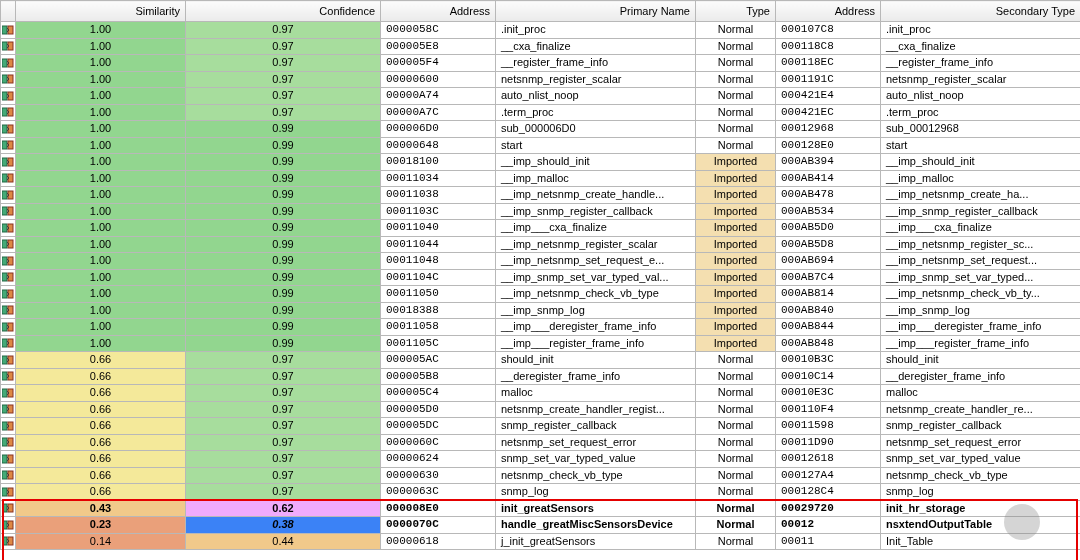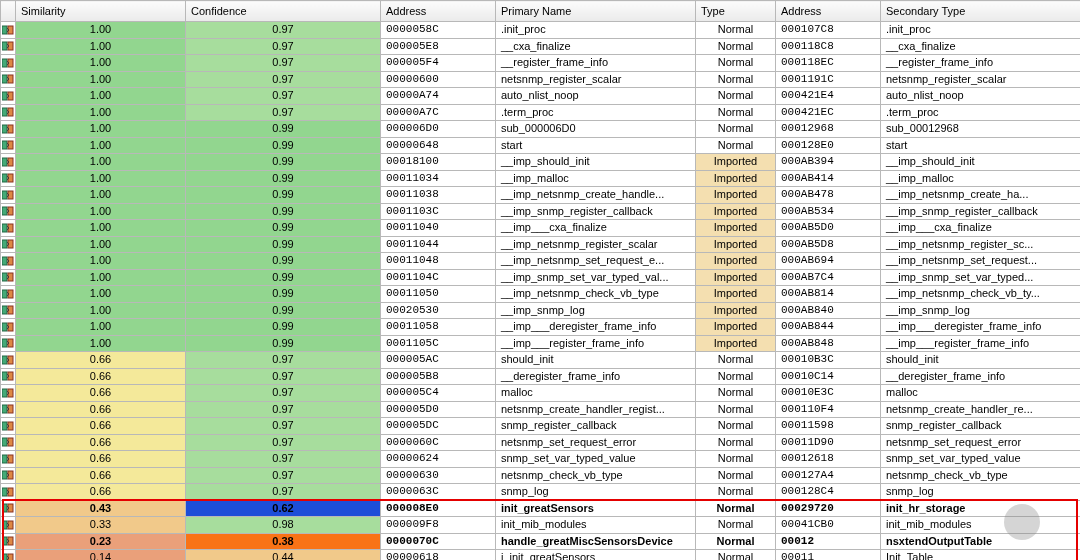--- a/index.html
+++ b/index.html
@@ -1,20 +1,20 @@
 <!DOCTYPE html>
 <html><head>
 <meta charset="utf-8">
 <style>
   * { margin: 0; padding: 0; box-sizing: border-box; }
   html, body { width: 1080px; height: 560px; font-family: Tahoma, Arial, sans-serif; font-size: 11px; color: #000; background: #fff; overflow: hidden; }
   .wrap { width: 1080px; height: 560px; position: relative; }
   table { border-collapse: collapse; width: 100%; table-layout: fixed; }
   th, td { border: 1px solid #b8b8b8; padding: 0 5px; height: 15.5px; line-height: 15.5px; white-space: nowrap; overflow: hidden; text-overflow: ellipsis; }
-  th { background: linear-gradient(#fcfcfc,#eaeaea); font-weight: normal; height: 20px; line-height: 20px; text-align: left; }
+  th { background: linear-gradient(#fcfcfc,#eaeaea); font-weight: normal; height: 20px; line-height: 20px; text-align: right; }
   col.iconcol { width: 15px; }
   col.sim { width: 170px; }
   col.conf { width: 195px; }
   col.addr1 { width: 115px; }
   col.pname { width: 200px; }
   col.type { width: 80px; }
   col.addr2 { width: 105px; }
   col.sname { width: 200px; }
   td.icon { padding: 0; text-align: center; }
   td.icon svg { display: block; margin: 0 auto; }
@@ -329,21 +329,21 @@
         <tr>
           <td class="icon">
             <svg width="12" height="12" viewBox="0 0 12 12">
               <rect x="0" y="2" width="5" height="8" fill="#4a7" stroke="#264"></rect>
               <rect x="6" y="2" width="5" height="8" fill="#d84" stroke="#832"></rect>
               <path d="M5 4 L7 6 L5 8" fill="none" stroke="#333" stroke-width="0.8"></path>
             </svg>
           </td>
           <td class="num" style="background: rgb(146, 214, 143);">1.00</td>
           <td class="num" style="background: rgb(146, 214, 143);">0.99</td>
-          <td class="addr">00020530</td>
+          <td class="addr">00018388</td>
           <td>__imp_snmp_log</td>
           <td class="type-cell" style="background: rgb(244, 223, 176);">Imported</td>
           <td class="addr">000AB840</td>
           <td>__imp_snmp_log</td>
         </tr>
         <tr>
           <td class="icon">
             <svg width="12" height="12" viewBox="0 0 12 12">
               <rect x="0" y="2" width="5" height="8" fill="#4a7" stroke="#264"></rect>
               <rect x="6" y="2" width="5" height="8" fill="#d84" stroke="#832"></rect>
@@ -520,53 +520,37 @@
         </tr>
         <tr class="bold">
           <td class="icon">
             <svg width="12" height="12" viewBox="0 0 12 12">
               <rect x="0" y="2" width="5" height="8" fill="#4a7" stroke="#264"></rect>
               <rect x="6" y="2" width="5" height="8" fill="#d84" stroke="#832"></rect>
               <path d="M5 4 L7 6 L5 8" fill="none" stroke="#333" stroke-width="0.8"></path>
             </svg>
           </td>
           <td class="num" style="background: rgb(241, 201, 138);">0.43</td>
-          <td class="num" style="background: #1d4ed8;">0.62</td>
+          <td class="num" style="background: #f0abfc;">0.62</td>
           <td class="addr">000008E0</td>
           <td>init_greatSensors</td>
           <td class="type-cell" style="background: rgb(255, 255, 255);">Normal</td>
           <td class="addr">00029720</td>
           <td>init_hr_storage</td>
         </tr>
-        <tr>
-          <td class="icon">
-            <svg width="12" height="12" viewBox="0 0 12 12">
-              <rect x="0" y="2" width="5" height="8" fill="#4a7" stroke="#264"></rect>
-              <rect x="6" y="2" width="5" height="8" fill="#d84" stroke="#832"></rect>
-              <path d="M5 4 L7 6 L5 8" fill="none" stroke="#333" stroke-width="0.8"></path>
-            </svg>
-          </td>
-          <td class="num" style="background: rgb(241, 201, 138);">0.33</td>
-          <td class="num" style="background: rgb(167, 221, 157);">0.98</td>
-          <td class="addr">000009F8</td>
-          <td>init_mib_modules</td>
-          <td class="type-cell" style="background: rgb(255, 255, 255);">Normal</td>
-          <td class="addr">00041CB0</td>
-          <td>init_mib_modules</td>
-        </tr>
         <tr class="bold">
           <td class="icon">
             <svg width="12" height="12" viewBox="0 0 12 12">
               <rect x="0" y="2" width="5" height="8" fill="#4a7" stroke="#264"></rect>
               <rect x="6" y="2" width="5" height="8" fill="#d84" stroke="#832"></rect>
               <path d="M5 4 L7 6 L5 8" fill="none" stroke="#333" stroke-width="0.8"></path>
             </svg>
           </td>
           <td class="num" style="background: rgb(234, 160, 122);">0.23</td>
-          <td class="num" style="background: #f97316;">0.38</td>
+          <td class="num" style="background: #3b82f6; font-style: italic;">0.38</td>
           <td class="addr">0000070C</td>
           <td>handle_greatMiscSensorsDevice</td>
           <td class="type-cell" style="background: rgb(255, 255, 255);">Normal</td>
           <td class="addr">00012</td>
           <td>nsxtendOutputTable</td>
         </tr>
         <tr>
           <td class="icon">
             <svg width="12" height="12" viewBox="0 0 12 12">
               <rect x="0" y="2" width="5" height="8" fill="#4a7" stroke="#264"></rect>

